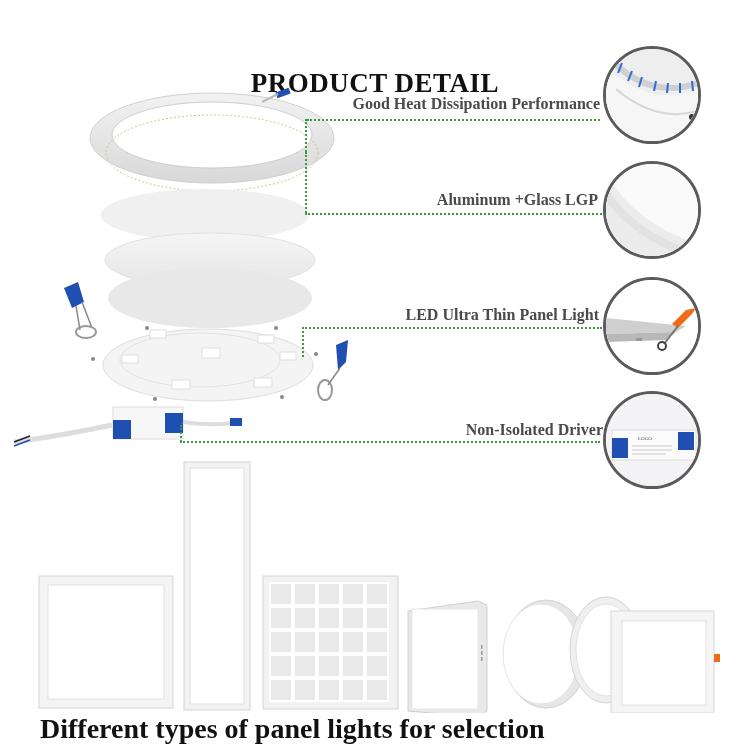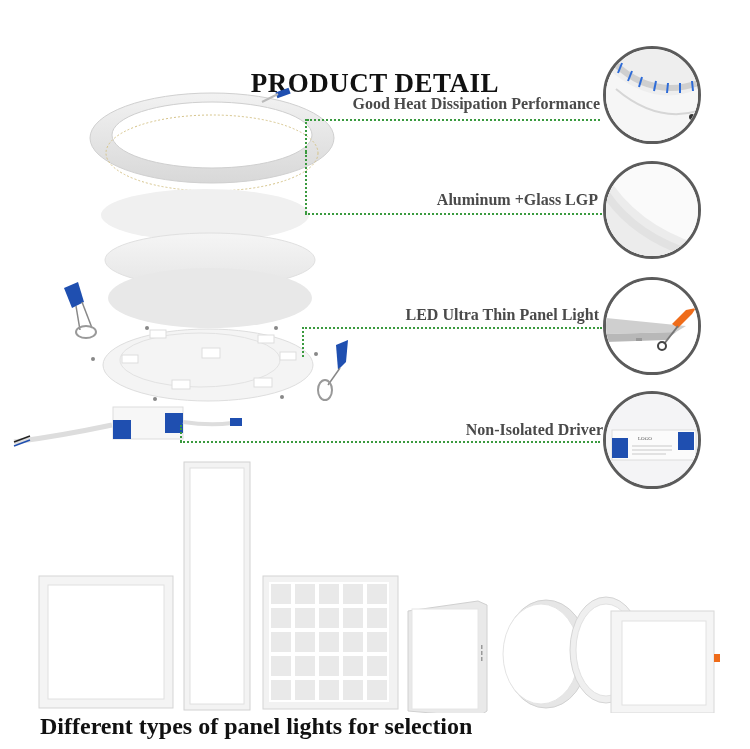--- a/index.html
+++ b/index.html
@@ -3,21 +3,21 @@
 <meta charset="utf-8">
 <style>
   html, body { margin:0; padding:0; background:#ffffff; }
   body { width:750px; height:749px; position:relative; overflow:hidden; font-family:"Liberation Serif", "DejaVu Serif", serif; }
   .abs { position:absolute; }
   .title { left:0; width:750px; top:32px; text-align:center; font-weight:bold; font-size:27px; color:#111; letter-spacing:0.5px;margin-top:36px; }
   .callout { font-weight:bold; font-size:16px; color:#4a4a4a; white-space:nowrap; text-align:right; }
   .dot-h { border-top:2.5px dotted #3a9a3f; height:0; }
   .dot-v { border-left:2.5px dotted #3a9a3f; width:0; }
   .zoom-circle { width:98px; height:98px; border-radius:50%; border:3px solid #5b5b5b; background:#fff; overflow:hidden; box-sizing:border-box; }
-  .footer-text { left:40px; top:713px; font-weight:bold; font-size:24px; color:#111; white-space:nowrap; }
+  .footer-text { left:40px; top:713px; font-weight:bold; font-size:28px; color:#111; white-space:nowrap; }
 </style>
 </head>
 <body>
 
 <div class="abs title">PRODUCT DETAIL</div>
 
 <svg class="abs" style="left:0;top:80px" width="360" height="370" viewBox="0 0 360 370">
   <defs>
     <linearGradient id="ringG" x1="0" y1="0" x2="0" y2="1">
       <stop offset="0" stop-color="#f2f2f2"></stop>

